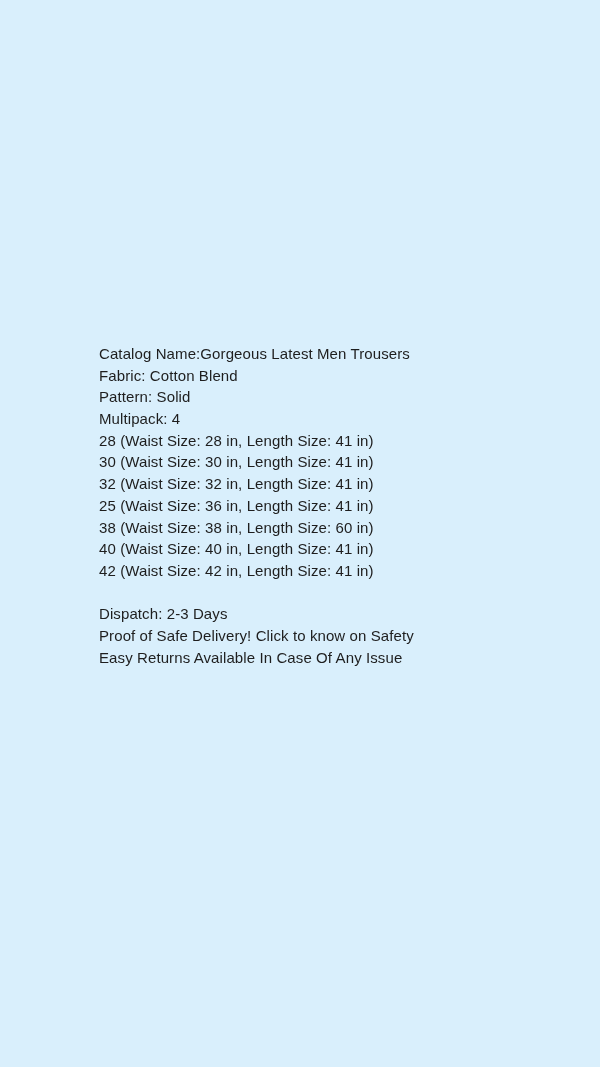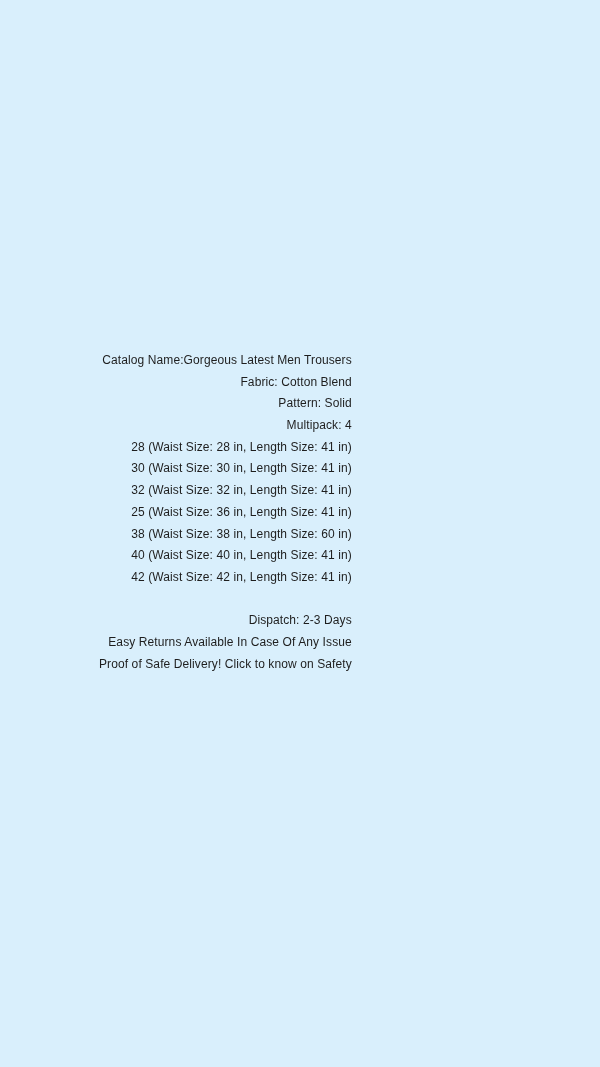--- a/index.html
+++ b/index.html
@@ -20,27 +20,26 @@
     position: relative;
   }
   .canvas {
     position: absolute;
     inset: 0;
     background: var(--bg);
   }
   .text-block {
     position: absolute;
     left: 99px;
-    top: 350px;
+    top: 343px;
     color: var(--text);
-    font-size: 12px;
+    font-size: 15px;
     line-height: 21.7px;
     letter-spacing: 0.1px;
     white-space: nowrap;
-    text-align: right;
   }
   .line {
     height: 21.7px;
   }
 </style>
 </head>
 <body>
 
 <div class="canvas">
   <div class="text-block">
@@ -56,17 +55,17 @@
       <div class="line">32 (Waist Size: 32 in, Length Size: 41 in)</div>
       <div class="line">25 (Waist Size: 36 in, Length Size: 41 in)</div>
       <div class="line">38 (Waist Size: 38 in, Length Size: 60 in)</div>
       <div class="line">40 (Waist Size: 40 in, Length Size: 41 in)</div>
       <div class="line">42 (Waist Size: 42 in, Length Size: 41 in)</div>
     </div>
 
     <div class="line"></div>
 
     <div class="line">Dispatch: 2-3 Days</div>
+    <div class="line">Proof of Safe Delivery! Click to know on Safety</div>
     <div class="line">Easy Returns Available In Case Of Any Issue</div>
-    <div class="line">Proof of Safe Delivery! Click to know on Safety</div>
 
   </div>
 </div>
 
 </body></html>

